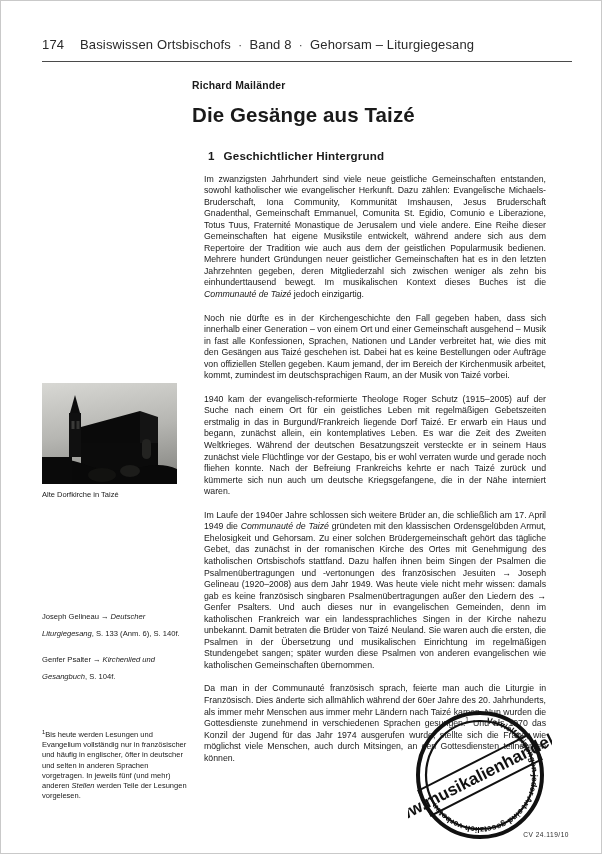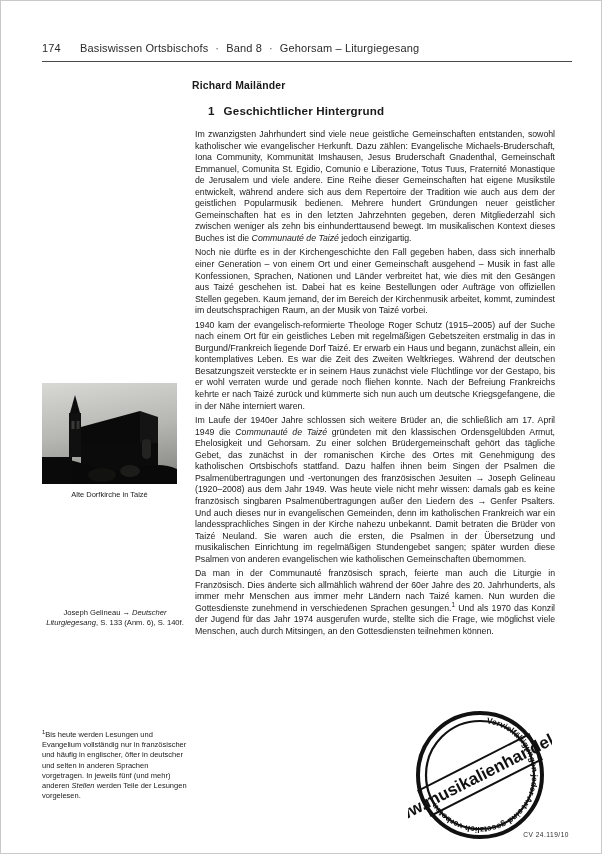--- a/index.html
+++ b/index.html
@@ -20,22 +20,22 @@
   }
 
   
   .runhead {
     position: absolute;
     left: 41px;
     top: 36px;
     width: 530px;
     height: 22px;
     display: flex;
-    align-items: center;
-    font-size: 11px;
+    align-items: flex-start;
+    font-size: 13px;
     letter-spacing: .15px;
     color: #2a2a2a;
     white-space: nowrap;
   }
   .runhead .folio { width: 38px; }
   .runhead .sep { padding: 0 7px; color: #555; }
   .rule {
     position: absolute;
     left: 41px;
     top: 60px;
@@ -66,21 +66,21 @@
   }
   .h2 {
     font-size: 11.6px;
     font-weight: bold;
     letter-spacing: .15px;
     margin: 0 0 12px 16px;
   }
   .h2 .num { margin-right: 9px; }
 
   .body p {
-    margin: 3px;
+    margin: 12px;
     font-size: 8.75px;
     line-height: 11.55px;
     text-align: justify;
     letter-spacing: -0.02px;
     hyphens: none;
   }
   .body p + p { margin-top: 0px; }
   .it { font-style: italic; }
   sup.fn { font-size: 6.4px; vertical-align: super; line-height: 0; }
 
@@ -105,23 +105,22 @@
     line-height: 10px;
     color: #1a1a1a;
   }
 
   .marginnotes {
     position: absolute;
     left: 41px;
     top: 607px;
     width: 146px;
     font-size: 7.6px;
-    line-height: 10px;
-    color: #1a1a1a;
-    text-align: center;
+    line-height: 17px;
+    color: #1a1a1a;
   }
   .marginnotes .note + .note { margin-top: 9px; }
   .arrow { font-style: normal; padding: 0 2px; }
 
   .footnote {
     position: absolute;
     left: 41px;
     top: 729px;
     width: 146px;
     font-size: 7.5px;
@@ -161,38 +160,39 @@
     <span>Basiswissen Ortsbischofs</span>
     <span class="sep">·</span>
     <span>Band 8</span>
     <span class="sep">·</span>
     <span>Gehorsam – Liturgiegesang</span>
   </div>
   <div class="rule"></div>
 
   <div class="col">
     <div class="byline">Richard Mailänder</div>
+    <h1 class="title">Die Gesänge aus Taizé</h1>
     <h2 class="h2">
       <span class="num">1</span><span>Geschichtlicher Hintergrund</span>
     </h2>
 
     <div class="body">
       <p><span>Im zwanzigsten Jahrhundert sind viele neue geistliche Gemeinschaften entstanden, sowohl katholischer wie evangelischer Herkunft. Dazu zählen: Evangelische Michaels-Bruderschaft, Iona Community, Kommunität Imshausen, Jesus Bruderschaft Gnadenthal, Gemeinschaft Emmanuel, Comunita St. Egidio, Comunio e Liberazione, Totus Tuus, Fraternité Monastique de Jerusalem und viele andere. Eine Reihe dieser Gemeinschaften hat eigene Musikstile entwickelt, während andere sich aus dem Repertoire der Tradition wie auch aus dem der geistlichen Popularmusik bedienen. Mehrere hundert Gründungen neuer geistlicher Gemeinschaften hat es in den letzten Jahrzehnten gegeben, deren Mitgliederzahl sich zwischen weniger als zehn bis einhunderttausend bewegt. Im musikalischen Kontext dieses Buches ist die </span><span class="it">Communauté de Taizé</span><span> jedoch einzigartig.</span></p>
 
       <p>Noch nie dürfte es in der Kirchengeschichte den Fall gegeben haben, dass sich innerhalb einer Generation – von einem Ort und einer Gemeinschaft ausgehend – Musik in fast alle Konfessionen, Sprachen, Nationen und Länder verbreitet hat, wie dies mit den Gesängen aus Taizé geschehen ist. Dabei hat es keine Bestellungen oder Aufträge von offiziellen Stellen gegeben. Kaum jemand, der im Bereich der Kirchenmusik arbeitet, kommt, zumindest im deutschsprachigen Raum, an der Musik von Taizé vorbei.</p>
 
       <p>1940 kam der evangelisch-reformierte Theologe Roger Schutz (1915–2005) auf der Suche nach einem Ort für ein geistliches Leben mit regelmäßigen Gebetszeiten erstmalig in das in Burgund/Frankreich liegende Dorf Taizé. Er erwarb ein Haus und begann, zunächst allein, ein kontemplatives Leben. Es war die Zeit des Zweiten Weltkrieges. Während der deutschen Besatzungszeit versteckte er in seinem Haus zunächst viele Flüchtlinge vor der Gestapo, bis er wohl verraten wurde und gerade noch fliehen konnte. Nach der Befreiung Frankreichs kehrte er nach Taizé zurück und kümmerte sich nun auch um deutsche Kriegsgefangene, die in der Nähe interniert waren.</p>
 
       <p><span>Im Laufe der 1940er Jahre schlossen sich weitere Brüder an, die schließlich am 17. April 1949 die </span><span class="it">Communauté de Taizé</span><span> gründeten mit den klassischen Ordensgelübden Armut, Ehelosigkeit und Gehorsam. Zu einer solchen Brüdergemeinschaft gehört das tägliche Gebet, das zunächst in der romanischen Kirche des Ortes mit Genehmigung des katholischen Ortsbischofs stattfand. Dazu halfen ihnen beim Singen der Psalmen die Psalmenübertragungen und -vertonungen des französischen Jesuiten → Joseph Gelineau (1920–2008) aus dem Jahr 1949. Was heute viele nicht mehr wissen: damals gab es keine französisch singbaren Psalmenübertragungen außer den Liedern des → Genfer Psalters. Und auch dieses nur in evangelischen Gemeinden, denn im katholischen Frankreich war ein landessprachliches Singen in der Kirche nahezu unbekannt. Damit betraten die Brüder von Taizé Neuland. Sie waren auch die ersten, die Psalmen in der Übersetzung und musikalischen Einrichtung im regelmäßigen Stundengebet sangen; später wurden diese Psalmen von anderen evangelischen wie katholischen Gemeinschaften übernommen.</span></p>
 
       <p><span>Da man in der Communauté französisch sprach, feierte man auch die Liturgie in Französisch. Dies änderte sich allmählich während der 60er Jahre des 20. Jahrhunderts, als immer mehr Menschen aus immer mehr Ländern nach Taizé kamen. Nun wurden die Gottesdienste zunehmend in verschiedenen Sprachen gesungen.</span><sup class="fn">1</sup><span> Und als 1970 das Konzil der Jugend für das Jahr 1974 ausgerufen wurde, stellte sich die Frage, wie möglichst viele Menschen, auch durch Mitsingen, an den Gottesdiensten teilnehmen können.</span></p>
     </div>
   </div>
 
-  <figure class="figure" style="margin:0;text-align:center;">
+  <figure class="figure" style="margin:0;">
     <div class="photo">
       <svg viewBox="0 0 135 101" width="135" height="101" preserveAspectRatio="none">
         <defs>
           <linearGradient id="sky" x1="0" y1="0" x2="0.2" y2="1">
             <stop offset="0" stop-color="#d8d8d4"></stop>
             <stop offset="0.55" stop-color="#b6b6b2"></stop>
             <stop offset="1" stop-color="#8e8e8a"></stop>
           </linearGradient>
         </defs>
         <rect x="0" y="0" width="135" height="101" fill="url(#sky)"></rect>
@@ -213,20 +213,23 @@
         <rect x="0" y="74" width="30" height="27" fill="#0a0a0a"></rect>
       </svg>
     </div>
     <figcaption class="caption">Alte Dorfkirche in Taizé</figcaption>
   </figure>
 
   <div class="marginnotes">
     <div class="note">
       <span>Joseph Gelineau</span><span class="arrow">→</span><span class="it">Deutscher Liturgiegesang</span><span>, S. 133 (Anm. 6), S. 140f.</span>
     </div>
+    <div class="note">
+      <span>Genfer Psalter</span><span class="arrow">→</span><span class="it">Kirchenlied und Gesangbuch</span><span>, S. 104f.</span>
+    </div>
   </div>
 
   <div class="footnote">
     <sup>1</sup><span>Bis heute werden Lesungen und Evangelium vollständig nur in französischer und häufig in englischer, öfter in deutscher und selten in anderen Sprachen vorgetragen. In jeweils fünf (und mehr) anderen </span><span class="it">Stellen</span><span> werden Teile der Lesungen vorgelesen.</span>
   </div>
 
   <div class="colophon">CV 24.119/10</div>
 
   <div class="stamp">
     <svg viewBox="0 0 144 144">

